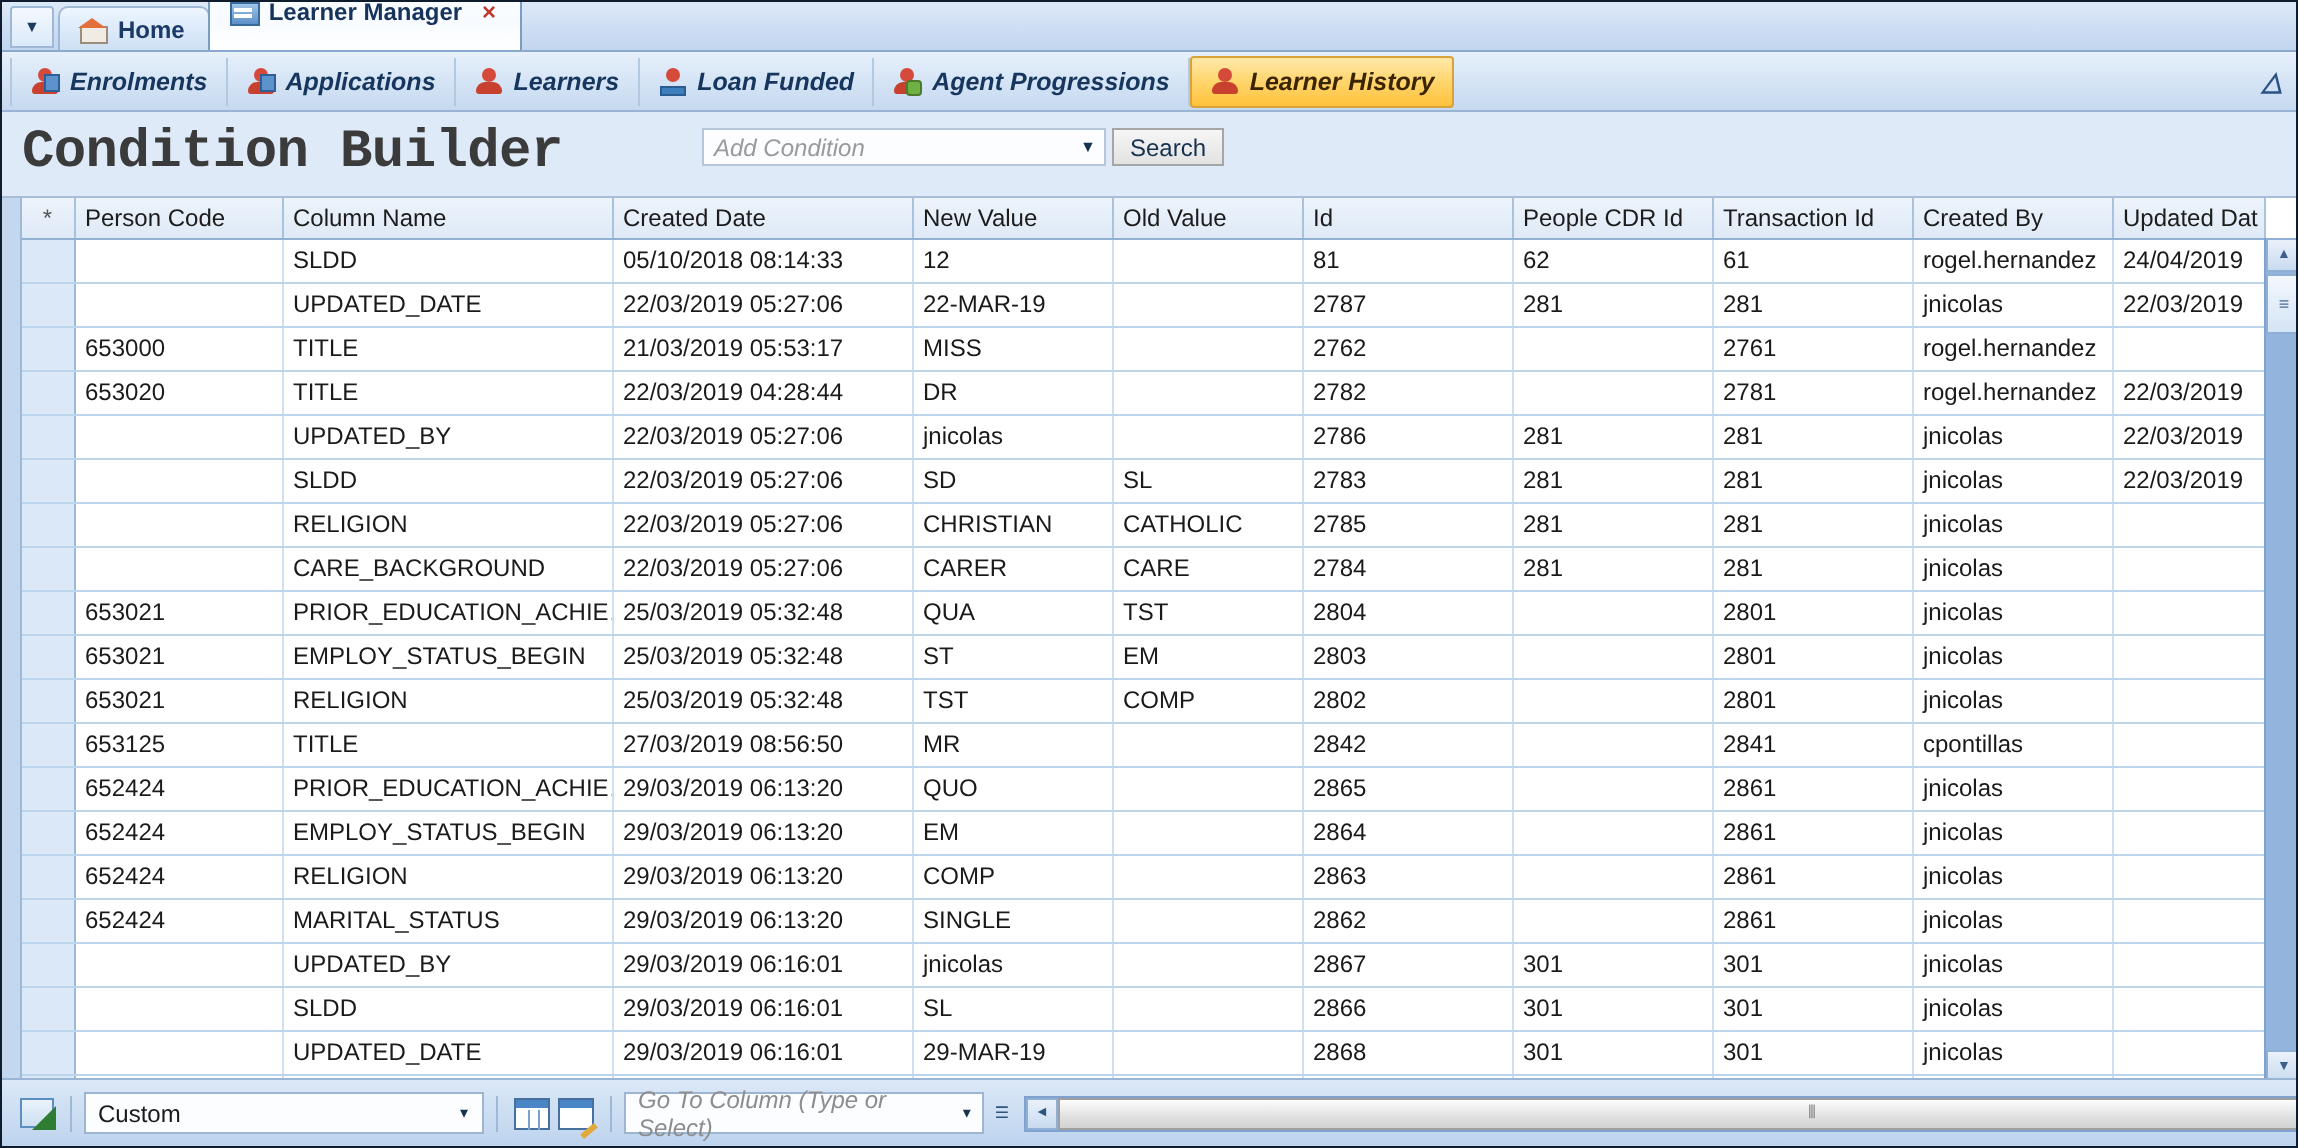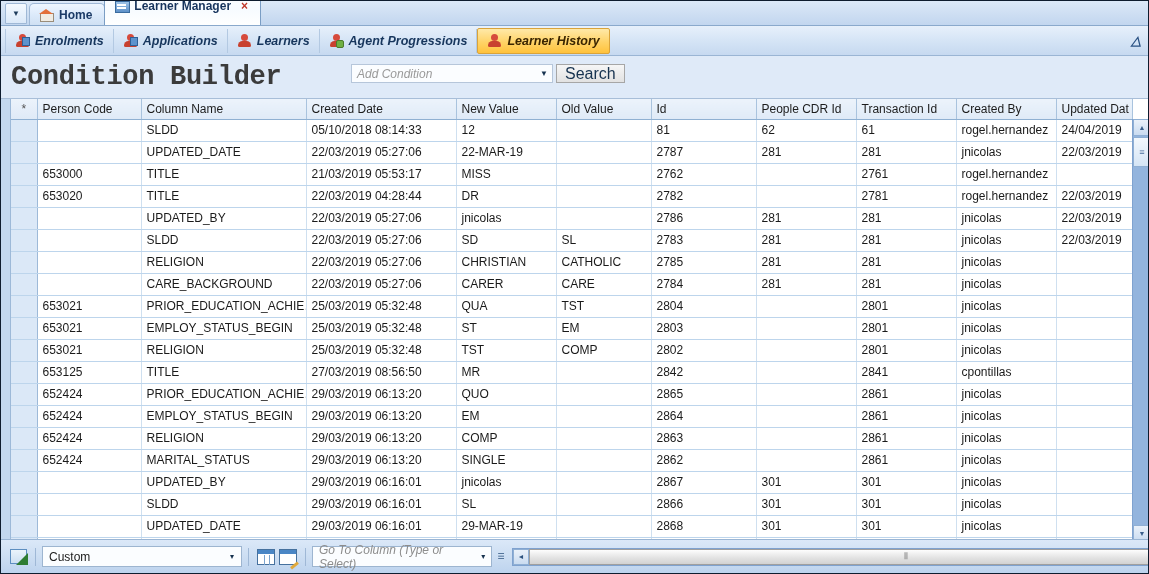--- a/index.html
+++ b/index.html
@@ -187,21 +187,21 @@
     padding-left: 5px;
     overflow: hidden; white-space: nowrap;
   }
   .cond-combo .arrow {
     width: 16px; text-align: center;
     font-size: 8px; color: #16324f;
   }
   .search-btn {
     position: absolute; left: 555px; top: 63px;
     height: 19px; padding: 0 8px;
-    font-size: 16px; color: #16324f;
+    font-size: 12px; color: #16324f;
     background: linear-gradient(to bottom, #f6f6f6, #e2e2e2);
     border: 1px solid #a6a6a6;
     display: flex; align-items: center;
   }
 
   
   .grid-wrap {
     position: absolute; left: 0; top: 97px;
     width: 1149px; height: 443px;
     background: #fff;
@@ -412,20 +412,27 @@
     </div>
 
     <div class="subtab">
       <span class="ic">
           <i class="head"></i>
           <i class="body"></i>
         </span>
       <span>Learners</span>
     </div>
 
+    <div class="subtab">
+      <span class="ic">
+          <i class="head"></i>
+          <i class="money"></i>
+        </span>
+      <span>Loan Funded</span>
+    </div>
 
     <div class="subtab">
       <span class="ic">
           <i class="head"></i>
           <i class="body"></i>
           <i class="green"></i>
         </span>
       <span>Agent Progressions</span>
     </div>
 

